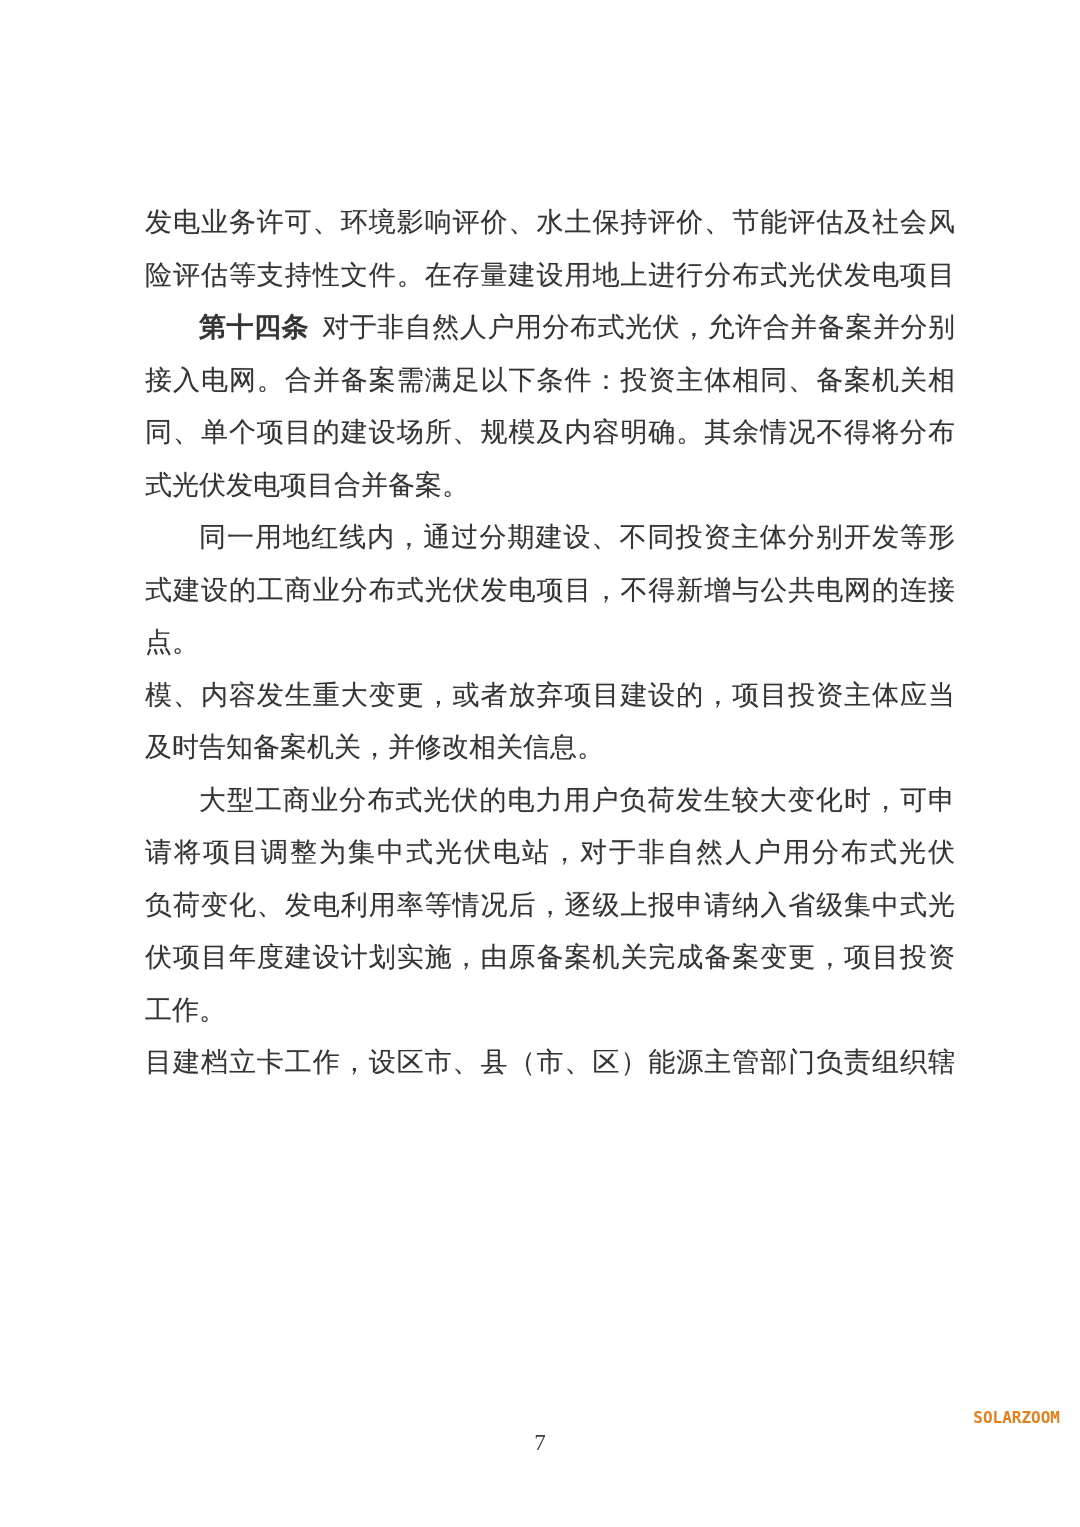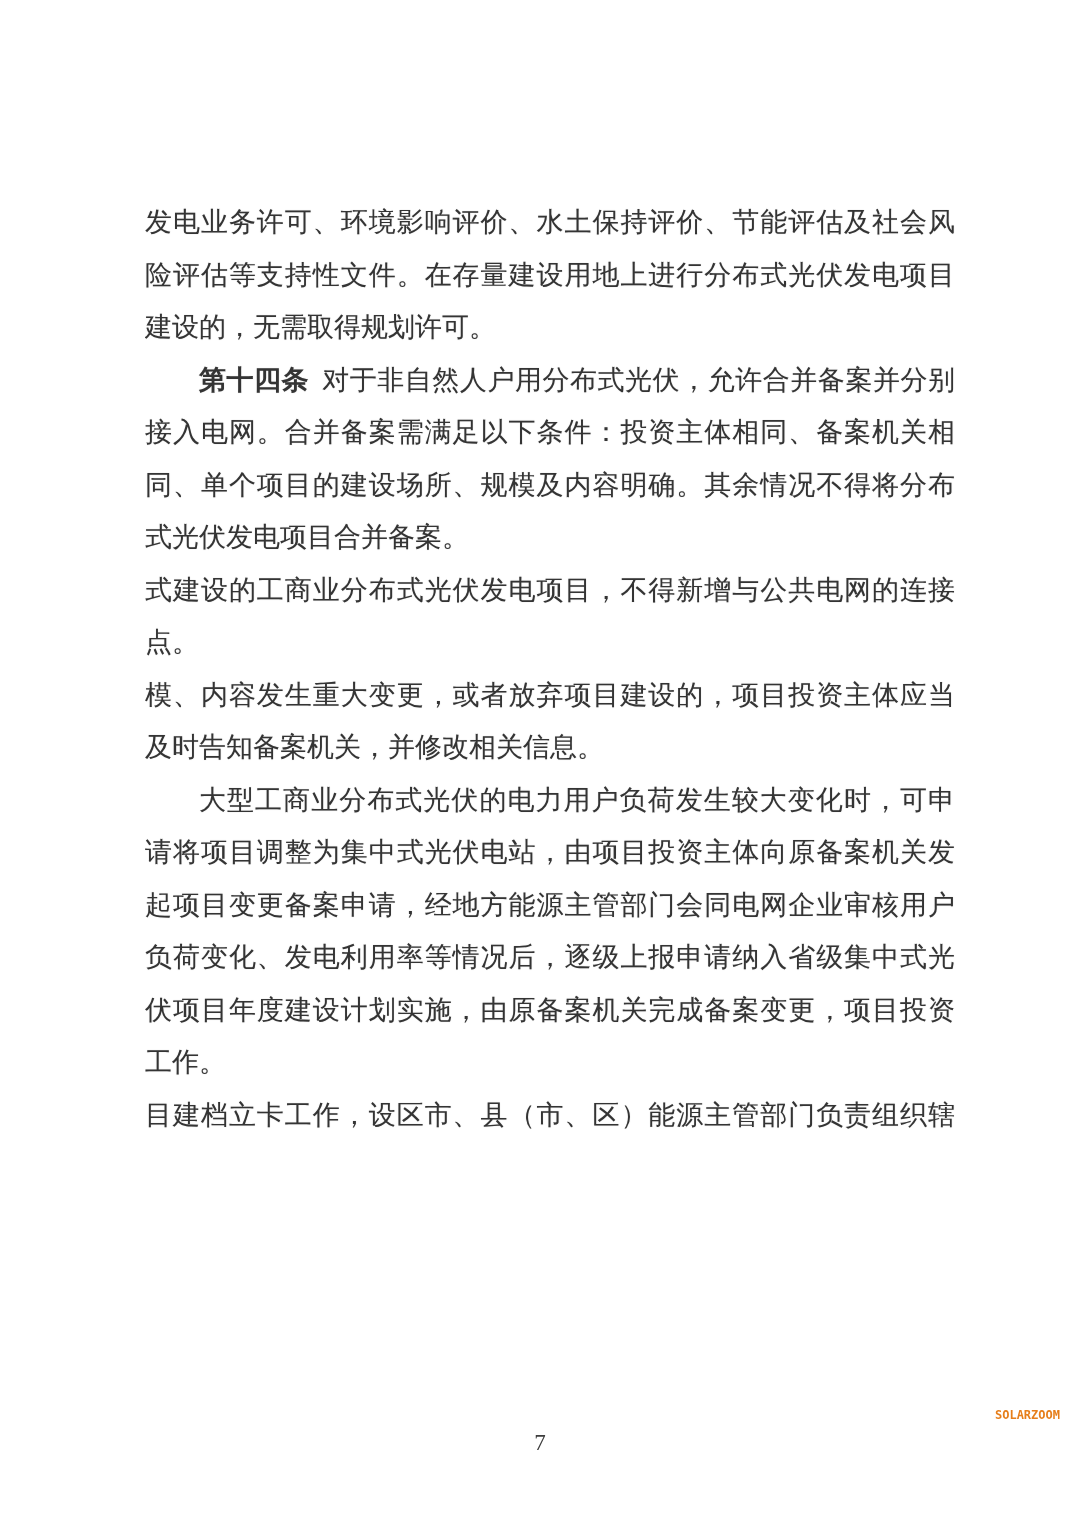--- a/index.html
+++ b/index.html
@@ -49,44 +49,43 @@
     text-align: center;
     font-size: 23px;
     color: #3d3d3d;
   }
   .watermark {
     position: absolute;
     top: 1408px;
     right: 20px;
     font-family: "DejaVu Sans Mono", monospace;
     font-weight: bold;
-    font-size: 12px;
+    font-size: 16px;
     letter-spacing: 0px;
     text-align: center;
   }
 </style>
 </head>
 <body>
 
 <div class="page" style="background: rgb(255, 255, 255);">
   <div class="doc-body" style="color: rgb(52, 52, 52);">
       <div class="line fill"><span>发电业务许可、环境影响评价、水土保持评价、节能评估及社会风</span></div>
       <div class="line fill"><span>险评估等支持性文件。在存量建设用地上进行分布式光伏发电项目</span></div>
-      <div class="line"><span>建设的，无需取得规划许可。</span></div>
       <div class="line indent fill"><span class="lead">第十四条</span><span>对于非自然人户用分布式光伏，允许合并备案并分别</span></div>
       <div class="line fill"><span>接入电网。合并备案需满足以下条件：投资主体相同、备案机关相</span></div>
       <div class="line fill"><span>同、单个项目的建设场所、规模及内容明确。其余情况不得将分布</span></div>
       <div class="line"><span>式光伏发电项目合并备案。</span></div>
+      <div class="line indent fill"><span>同一用地红线内，通过分期建设、不同投资主体分别开发等形</span></div>
       <div class="line fill"><span>式建设的工商业分布式光伏发电项目，不得新增与公共电网的连接</span></div>
       <div class="line"><span>点。</span></div>
       <div class="line fill"><span>模、内容发生重大变更，或者放弃项目建设的，项目投资主体应当</span></div>
       <div class="line"><span>及时告知备案机关，并修改相关信息。</span></div>
       <div class="line indent fill"><span>大型工商业分布式光伏的电力用户负荷发生较大变化时，可申</span></div>
-      <div class="line fill"><span>请将项目调整为集中式光伏电站，由项目投资主体向原备案机关发</span></div>
-      <div class="line fill"><span>起项目变更备案申请，经地方能源主管部门会同电网企业审核用户</span></div>
+      <div class="line fill"><span>请将项目调整为集中式光伏电站，对于非自然人户用分布式光伏</span></div>
       <div class="line fill"><span>负荷变化、发电利用率等情况后，逐级上报申请纳入省级集中式光</span></div>
       <div class="line fill"><span>伏项目年度建设计划实施，由原备案机关完成备案变更，项目投资</span></div>
       <div class="line"><span>工作。</span></div>
       <div class="line fill"><span>目建档立卡工作，设区市、县（市、区）能源主管部门负责组织辖</span></div>
     </div>
   <div class="page-number">7</div>
   <div class="watermark" style="color: rgb(230, 126, 26);">SOLARZOOM</div>
 </div>
 
 </body></html>

